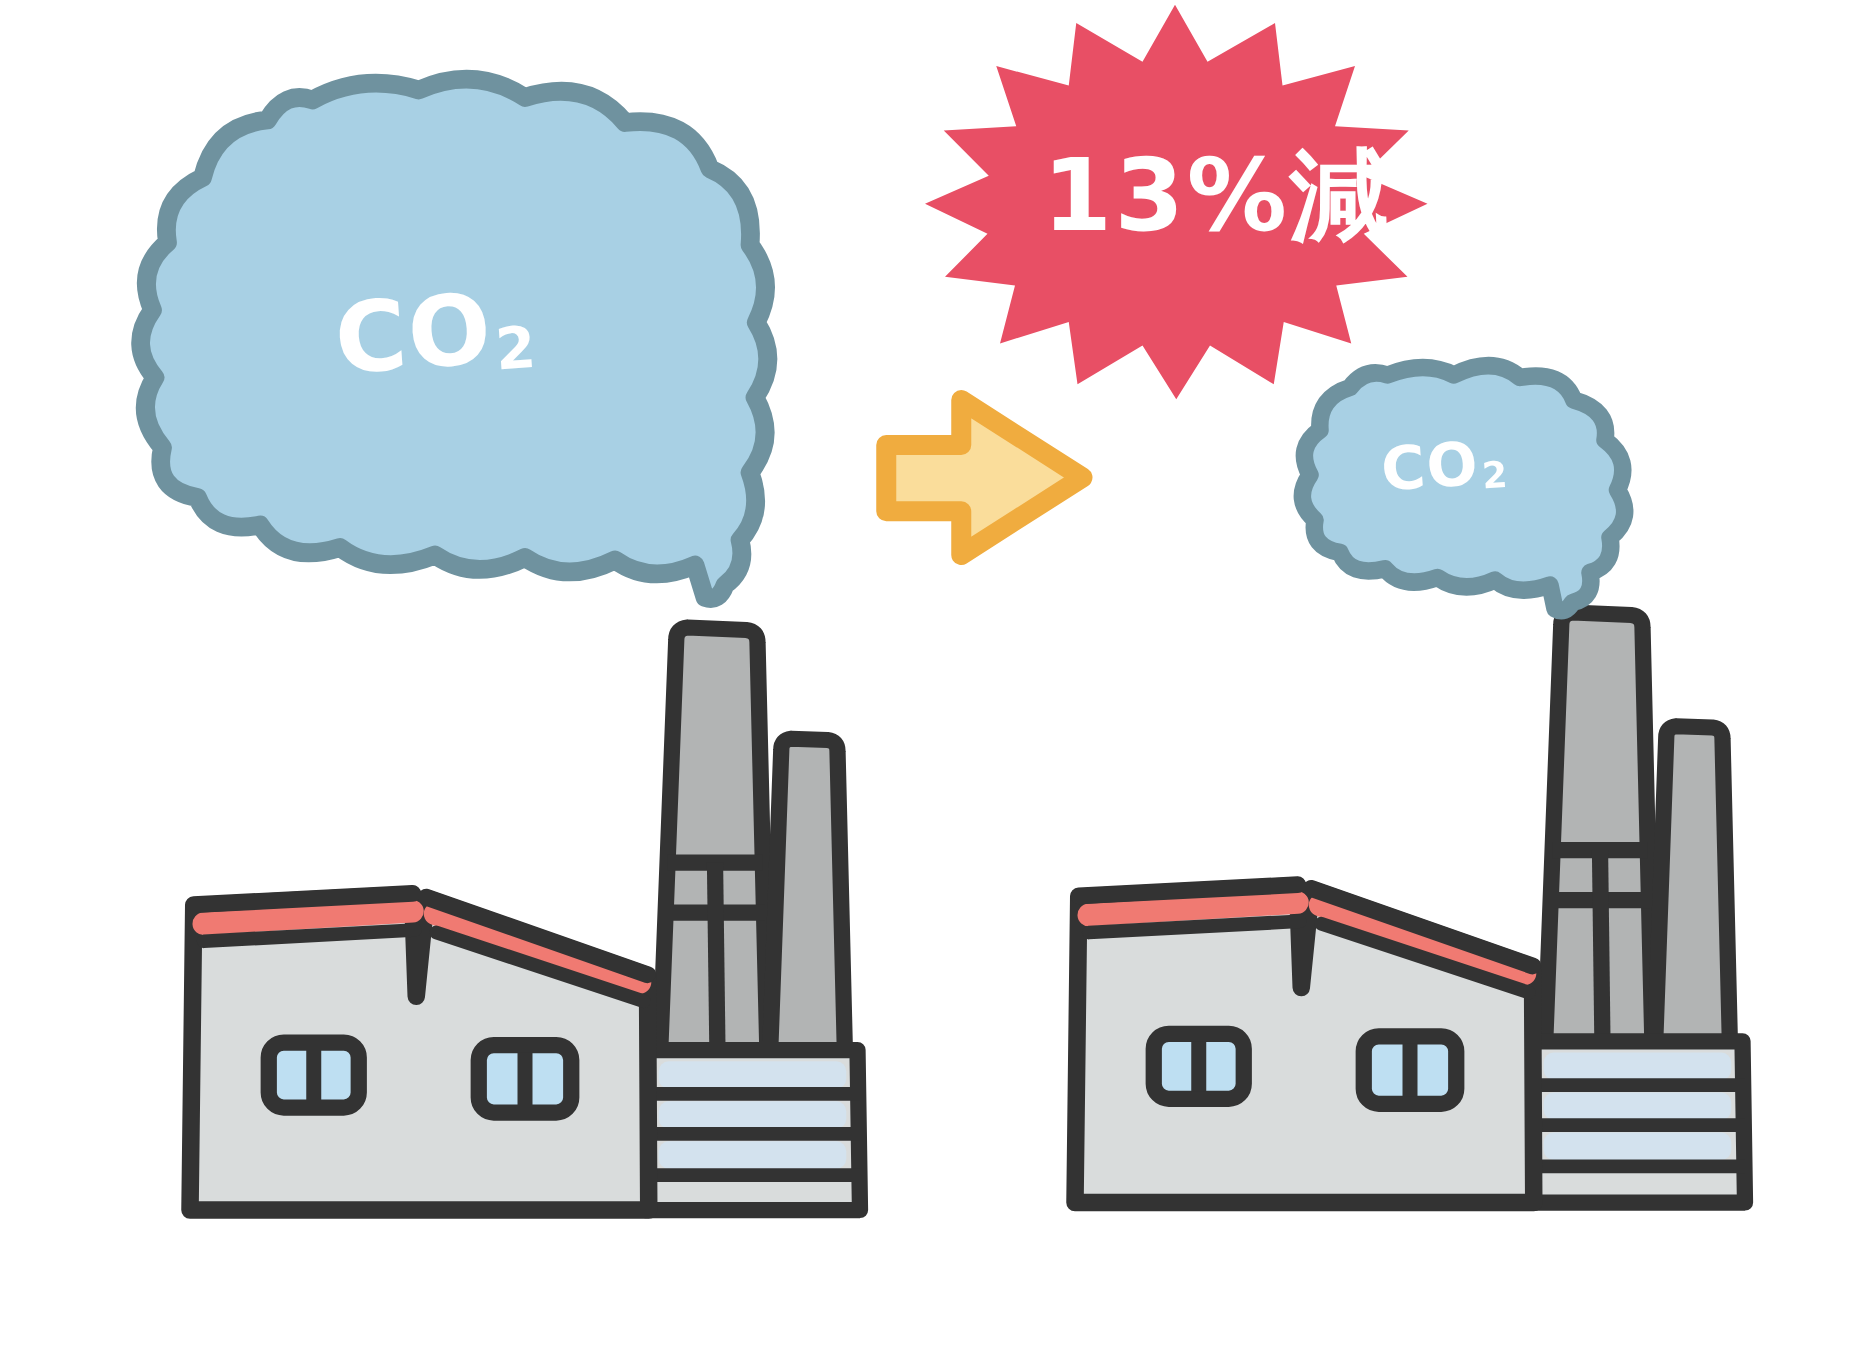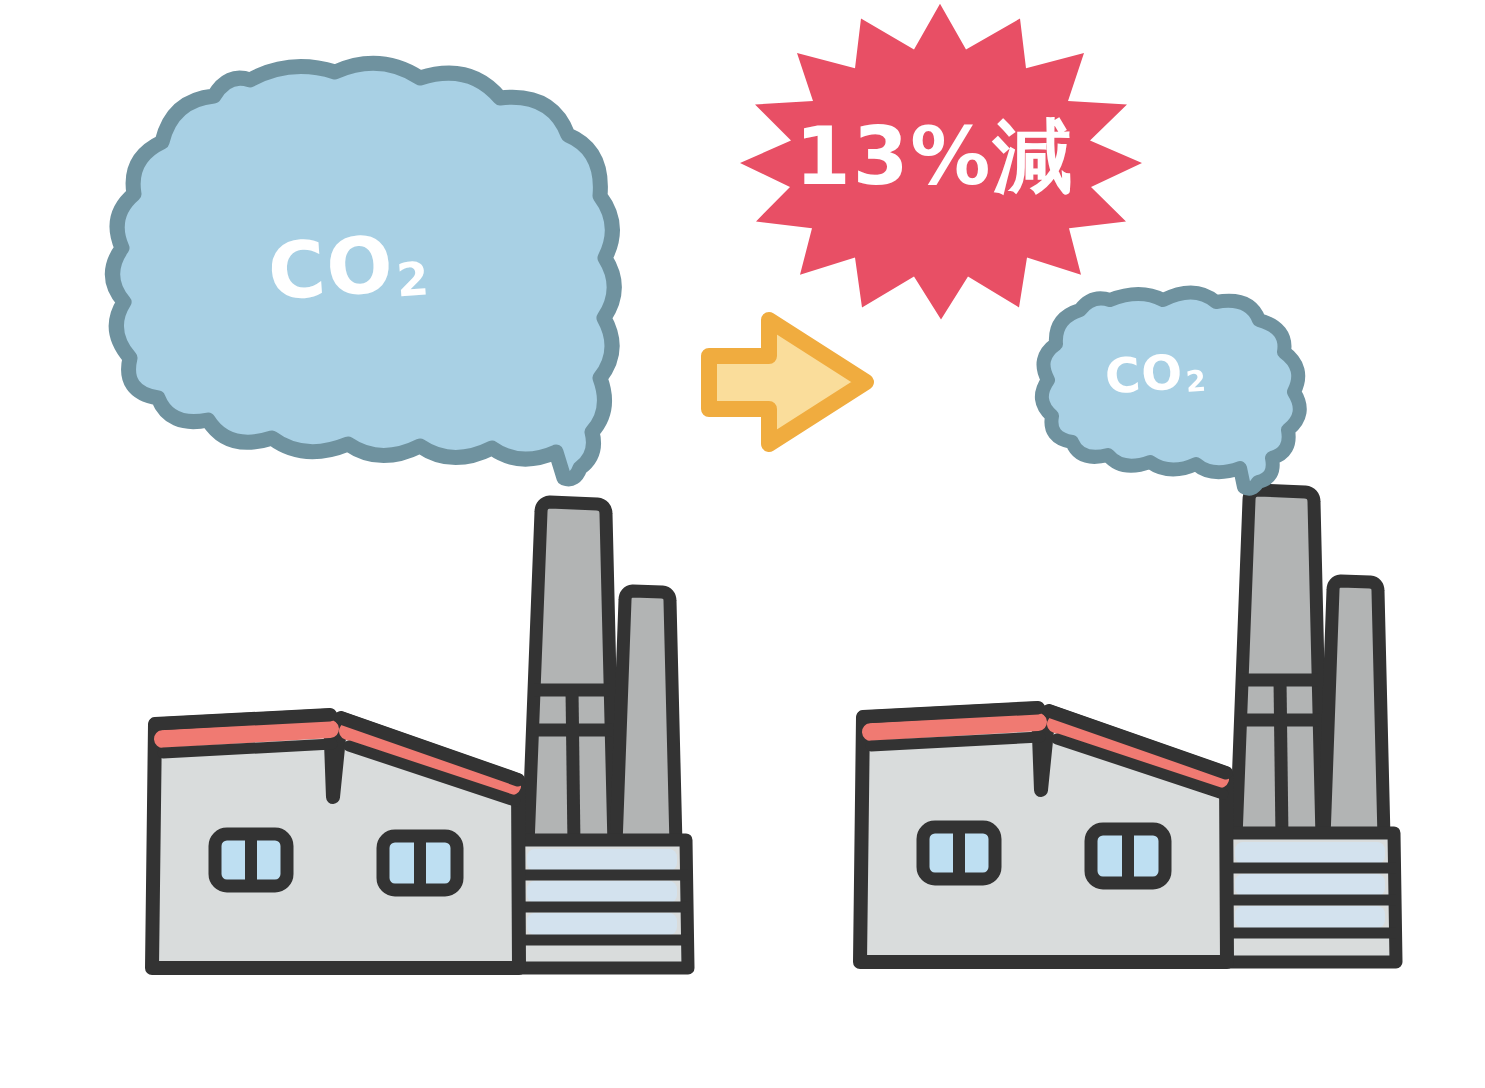--- a/index.html
+++ b/index.html
@@ -50,21 +50,21 @@
     top: 345px;
     font-size: 48px;
     transform: rotate(-4deg);
   }
   #co2-small-label .sub {
     font-size: 29px;
     vertical-align: -4px;
     margin-left: 2px;
   }
   #badge-label {
-    left: 795px;
+    left: 834px;
     top: 104px;
     font-size: 80px;
     color: #ffffff;
     font-family: "DejaVu Sans", sans-serif;
     font-weight: 700;
     letter-spacing: 2px;
   }
 </style>
 </head>
 <body>

